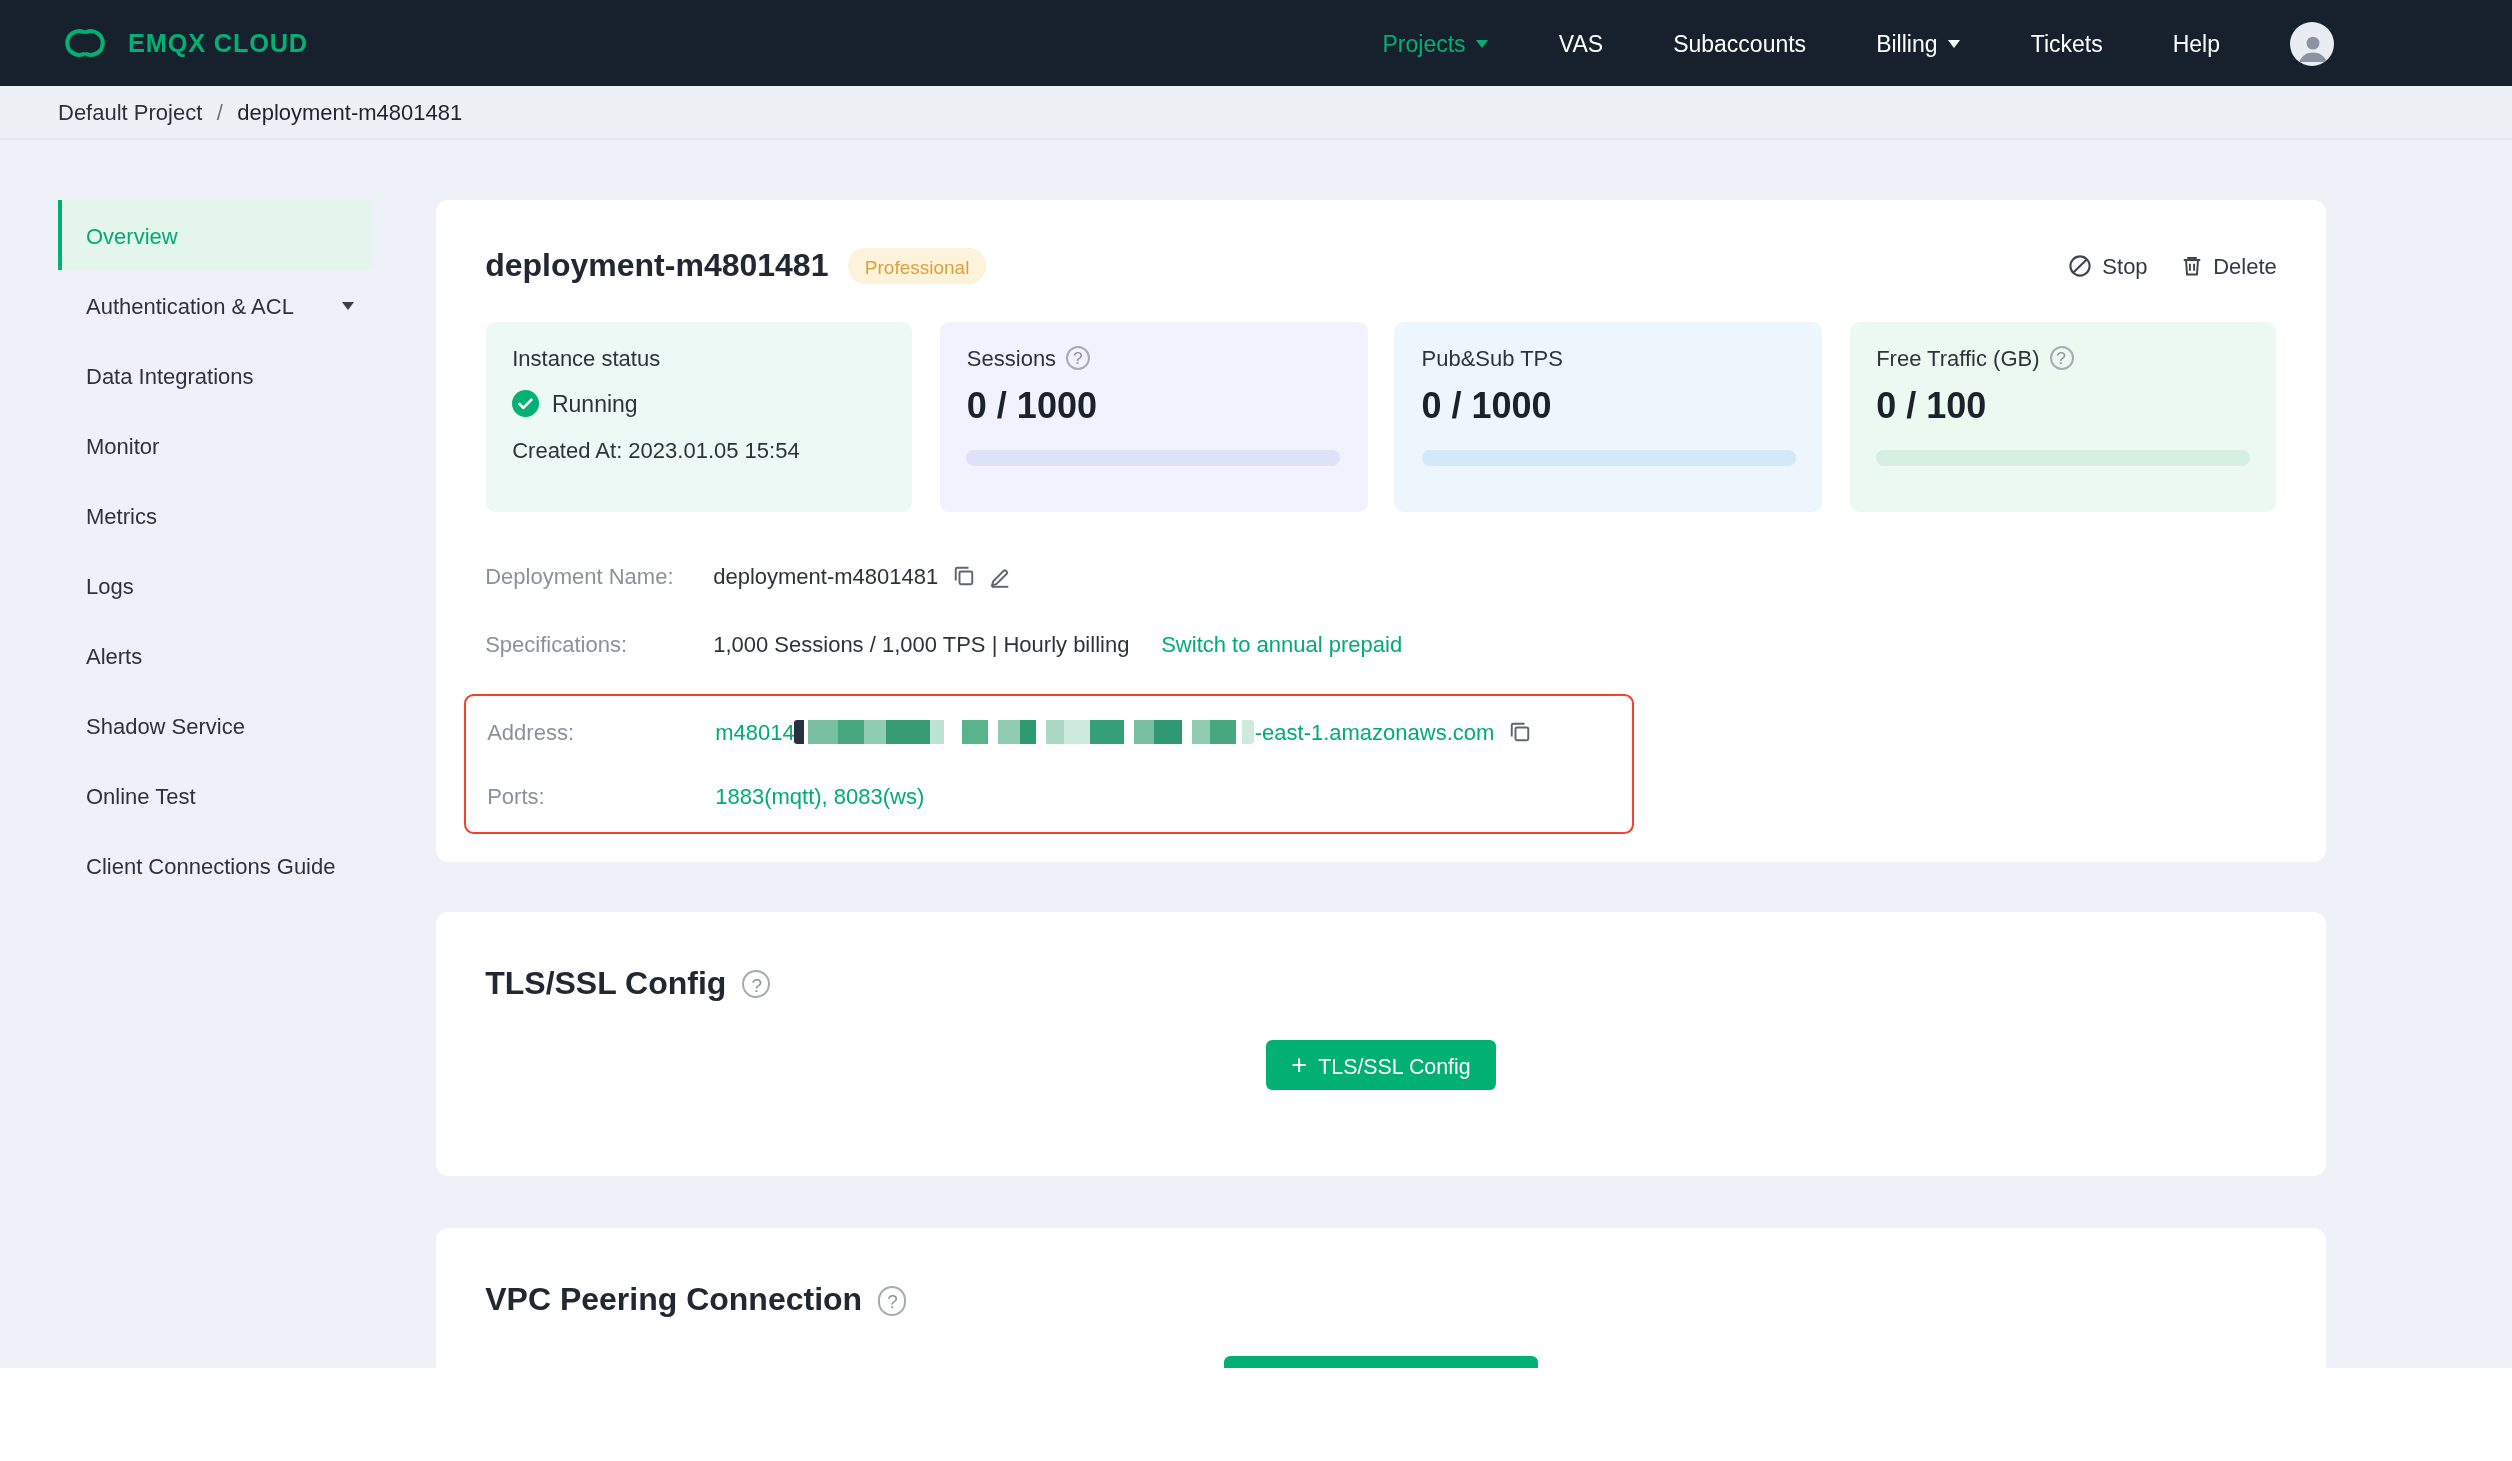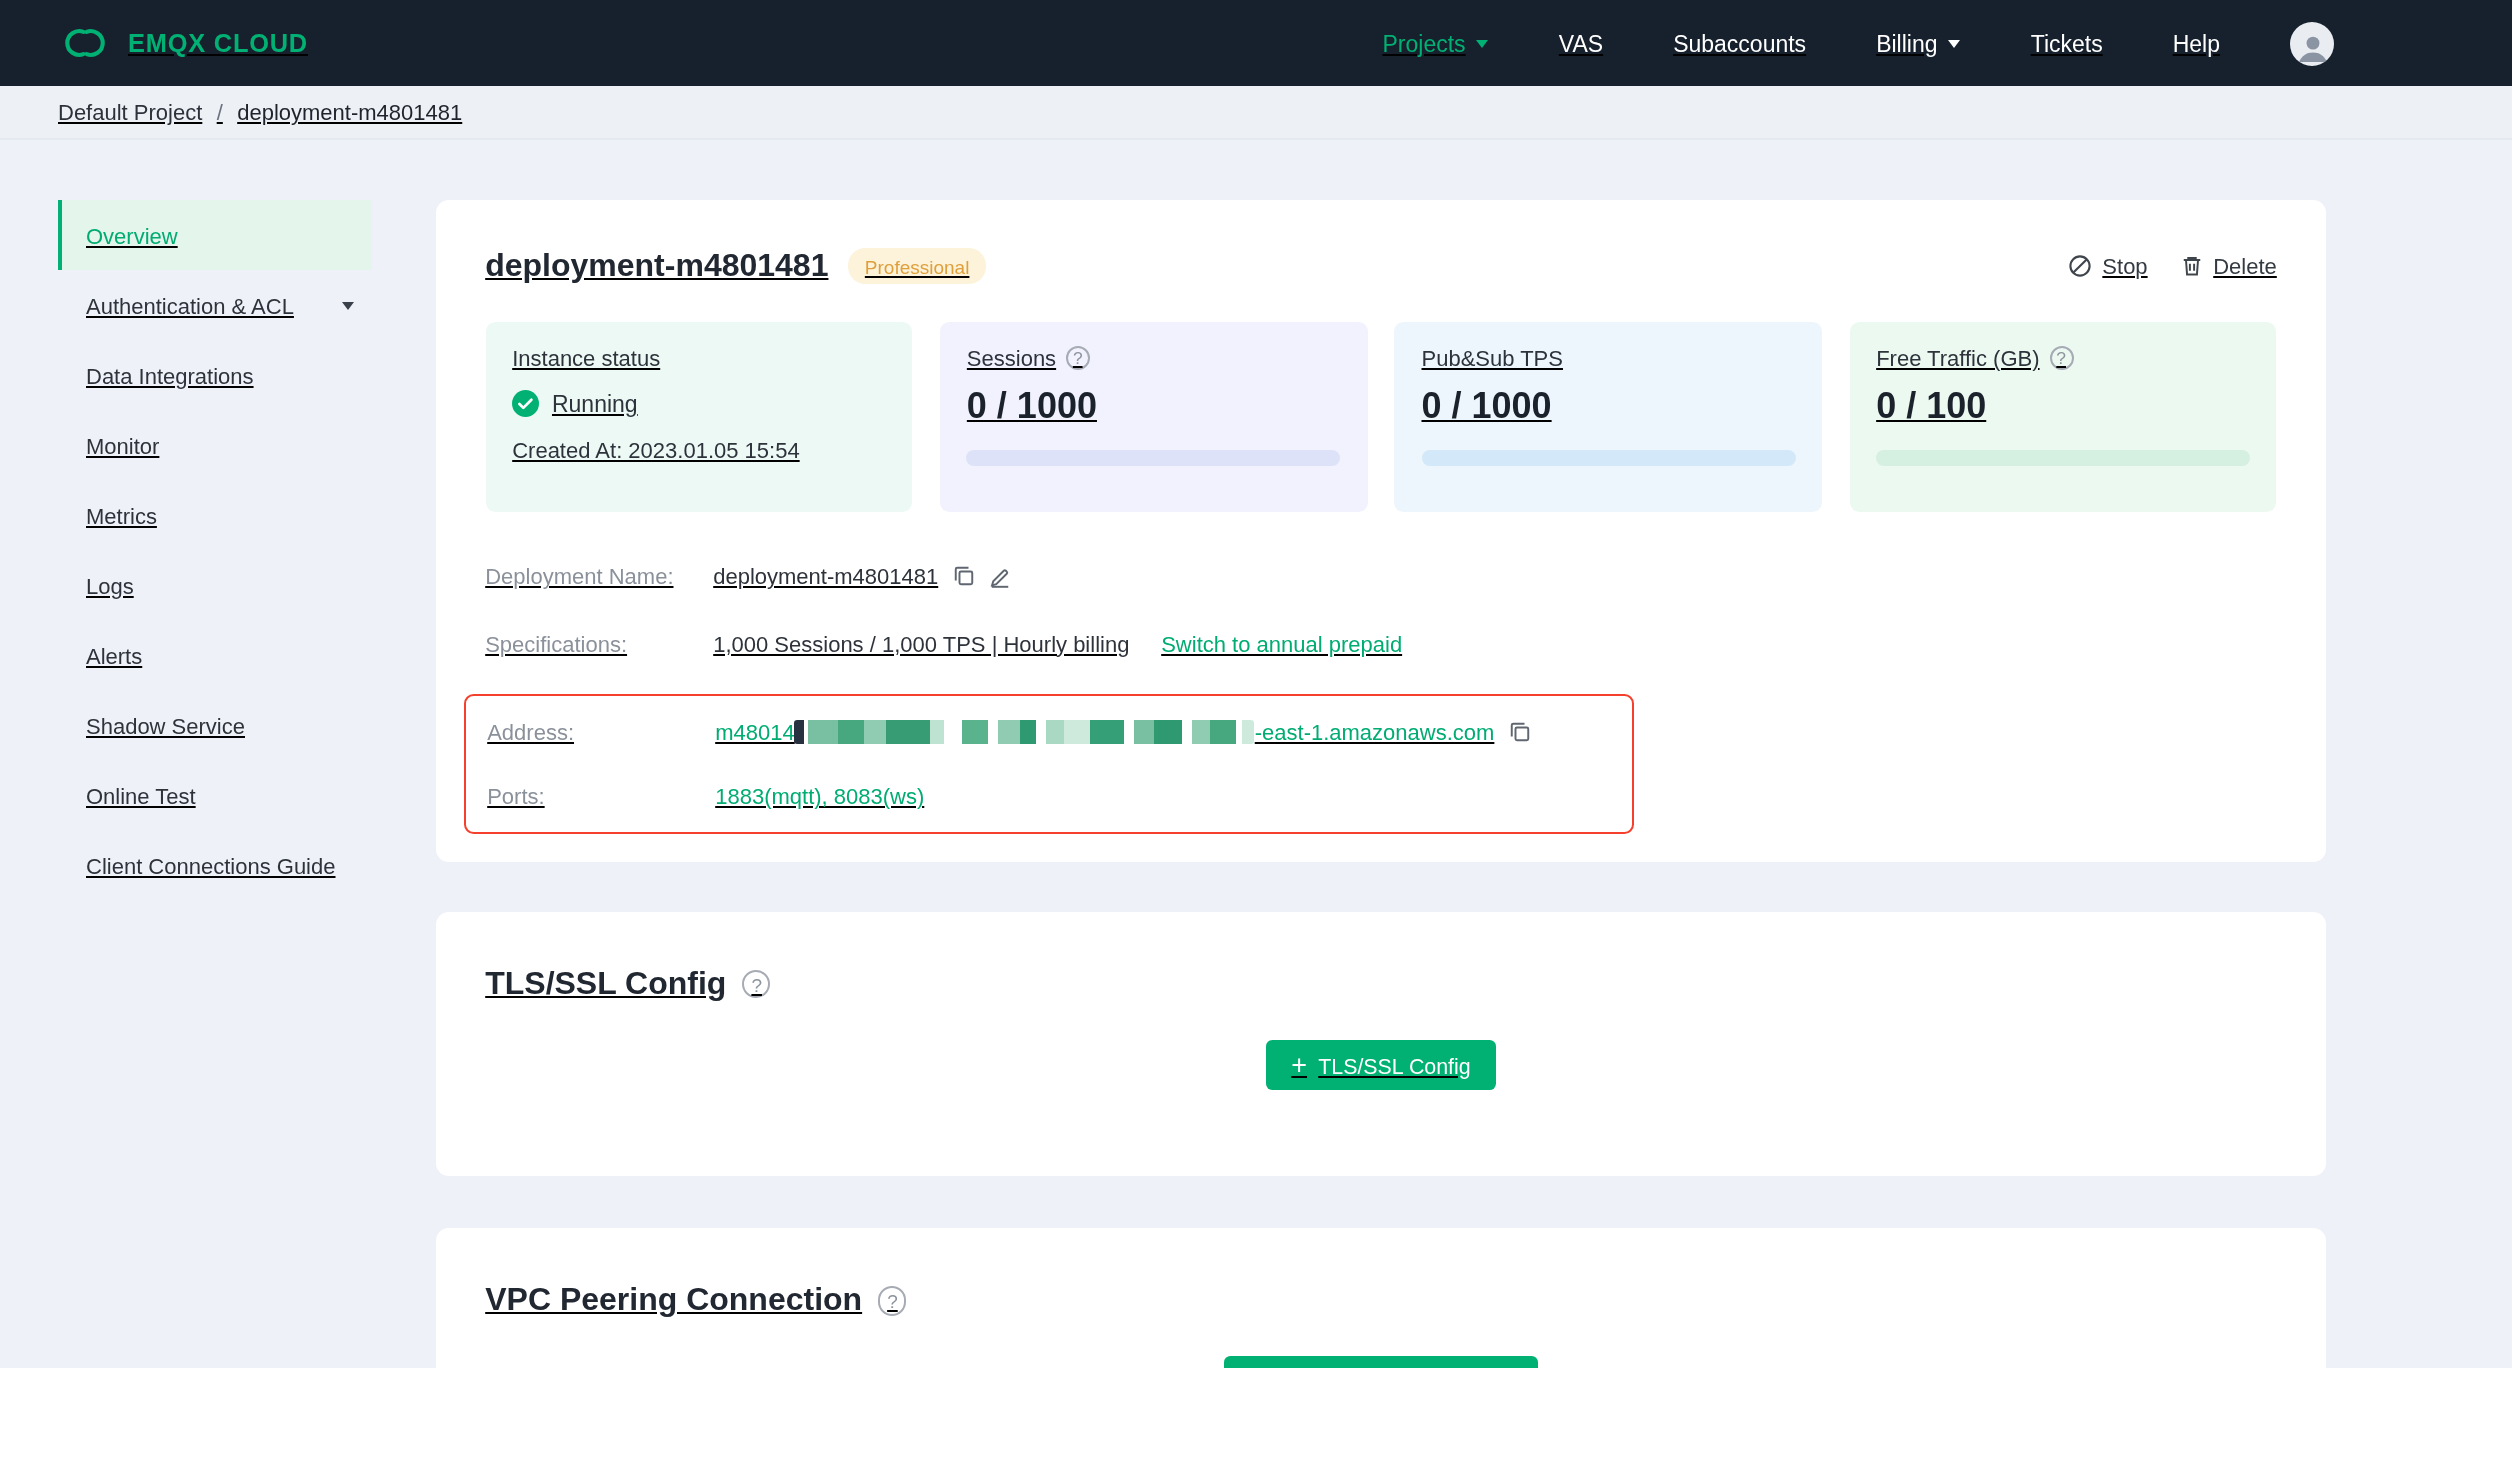--- a/index.html
+++ b/index.html
@@ -1,17 +1,17 @@
 <!DOCTYPE html>
 <html style="font-size:12.7px"><head>
 <meta charset="utf-8">
 <style>
   html, body { margin: 0; padding: 0; background: #fff; }
   body { font-family: "Liberation Sans", "DejaVu Sans", sans-serif; }
-  .stage { width: 2512px; height: 1368px; overflow: hidden; text-decoration: underline; }
+  .stage { width: 2512px; height: 1368px; overflow: hidden; }
   .screen { width: 1256px; height: 731px; transform: scale(2); transform-origin: 0 0;
             background: #eef1f8; overflow: hidden; position: relative; }
 
   
   .navbar { height: 43px; background: #17212e; display: flex; align-items: center;
             padding: 0 89px 0 29px; box-sizing: border-box; }
   .brand { display: flex; align-items: center; gap: 8px; color: #00b173;
            font-weight: bold; font-size: 12.7px; letter-spacing: 0.4px; cursor: pointer; }
   .nav-items { margin-left: auto; display: flex; align-items: center; gap: 35px;
                color: #ffffff; font-size: 11.5px; }

